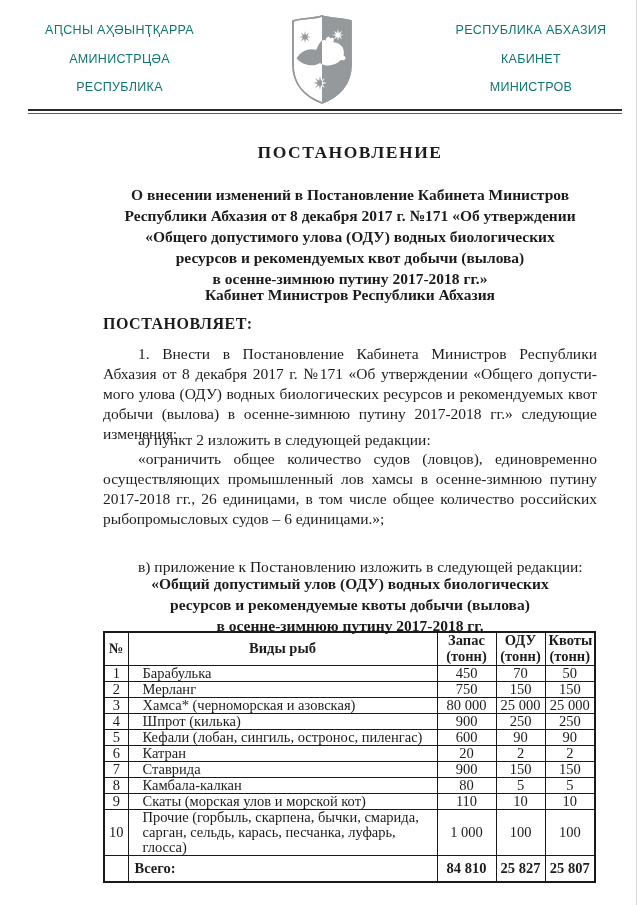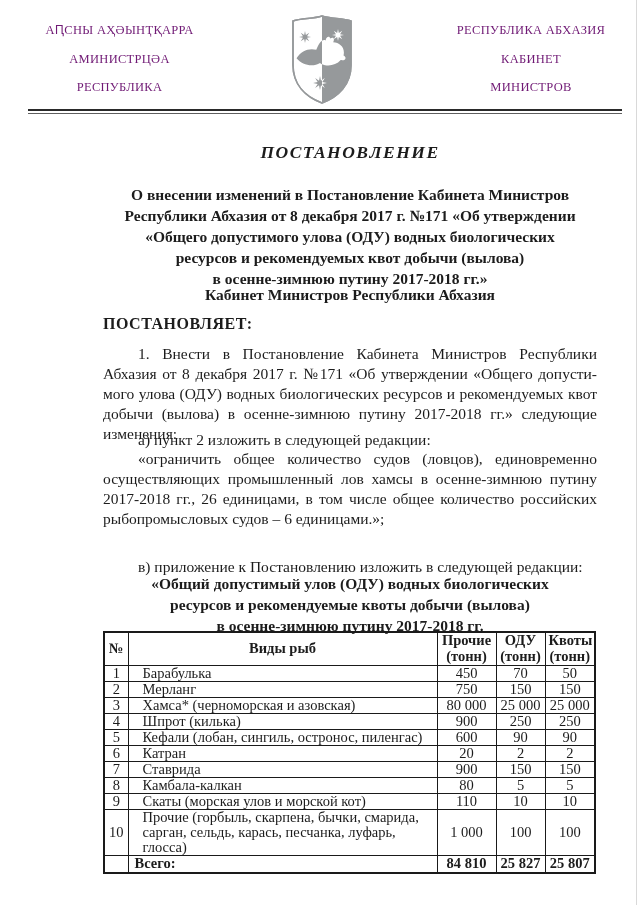--- a/index.html
+++ b/index.html
@@ -9,33 +9,33 @@
   *{margin:0;padding:0;box-sizing:border-box;}
   html,body{background:#fff;}
   .page{
     position:relative;width:640px;height:905px;background:var(--paper);
     font-family:"Liberation Serif","DejaVu Serif",serif;color:var(--text);
     overflow:hidden;
   }
   
   .hdr-col{
     position:absolute;top:16px;text-align:center;
-    font-family:Liberation Serif, serif;
-    font-size:12.5px;line-height:28.5px;letter-spacing:.3px;color:#701a75;
+    font-family:Liberation Sans, sans-serif;
+    font-size:12.5px;line-height:28.5px;letter-spacing:.3px;color:#0f766e;
   }
   .hdr-left{left:22px;width:195px;}
   .hdr-right{left:446px;width:170px;}
   .emblem{position:absolute;left:287px;top:13px;width:70px;height:93px;}
   .rule{position:absolute;left:28px;width:594px;background:var(--rule);}
   .rule-a{top:109px;height:2px;}
   .rule-b{top:113px;height:1px;opacity:.75;}
   .scan-edge{position:absolute;top:0;bottom:0;left:636px;width:1px;background:var(--scan-edge);}
   
   .content{position:absolute;left:103px;width:494px;}
-  .doc-title{top:142px;text-align:center;font-weight:bold;font-size:17.5px;letter-spacing:1.5px;font-style:italic;}
+  .doc-title{top:142px;text-align:center;font-weight:bold;font-size:17.5px;letter-spacing:1.5px;}
   .subject{top:184px;text-align:center;font-weight:bold;font-size:15.5px;line-height:21px;}
   .authority{top:286px;text-align:center;font-weight:bold;font-size:15.5px;}
   .resolves{top:315px;font-weight:bold;font-size:16px;letter-spacing:.5px;}
   .para{font-size:15.5px;line-height:20px;}
   .para1{top:344px;}
   .quote{top:449px;}
   .jlines > div{text-align:justify;text-align-last:justify;}
   .jlines > div:first-child{text-indent:35px;}
   .jlines > div:last-child{text-align-last:left;}
   .item{font-size:15.5px;line-height:20px;padding-left:35px;}
@@ -43,21 +43,21 @@
   .annex-title{top:573px;text-align:center;font-weight:bold;font-size:15.5px;line-height:21px;}
   
   .tbl-wrap{position:absolute;left:103px;top:631px;width:491px;}
   table{border-collapse:collapse;width:491px;table-layout:fixed;font-size:14.5px;}
   th,td{border:1px solid var(--border);padding:0 3px;line-height:15px;overflow:hidden;}
   table{border:2px solid var(--border);}
   thead th{font-weight:bold;height:33px;text-align:center;vertical-align:middle;font-size:14.5px;line-height:15.5px;}
   tbody td{height:16px;vertical-align:middle;}
   td.c{text-align:center;}
   td.name{padding-left:14px;text-align:left;}
-  tfoot td{height:18px;font-weight:bold;vertical-align:middle;}
+  tfoot td{height:27px;font-weight:bold;vertical-align:middle;}
   tfoot td.name{padding-left:6px;}
 </style>
 </head>
 <body>
 
 <div class="page">
 
   <div class="hdr-col hdr-left jplain">
       <div>АԤСНЫ АҲӘЫНҬҚАРРА</div>
       <div>АМИНИСТРЦӘА</div>
@@ -143,21 +143,21 @@
           <col style="width:309px">
           <col style="width:59px">
           <col style="width:49px">
           <col style="width:50px">
       </colgroup>
       <thead>
         <tr>
           <th>№</th>
           <th>Виды рыб</th>
           <th>
-            <div>Прочие</div>
+            <div>Запас</div>
             <div>(тонн)</div>
           </th>
           <th>
             <div>ОДУ</div>
             <div>(тонн)</div>
           </th>
           <th>
             <div>Квоты</div>
             <div>(тонн)</div>
           </th>

